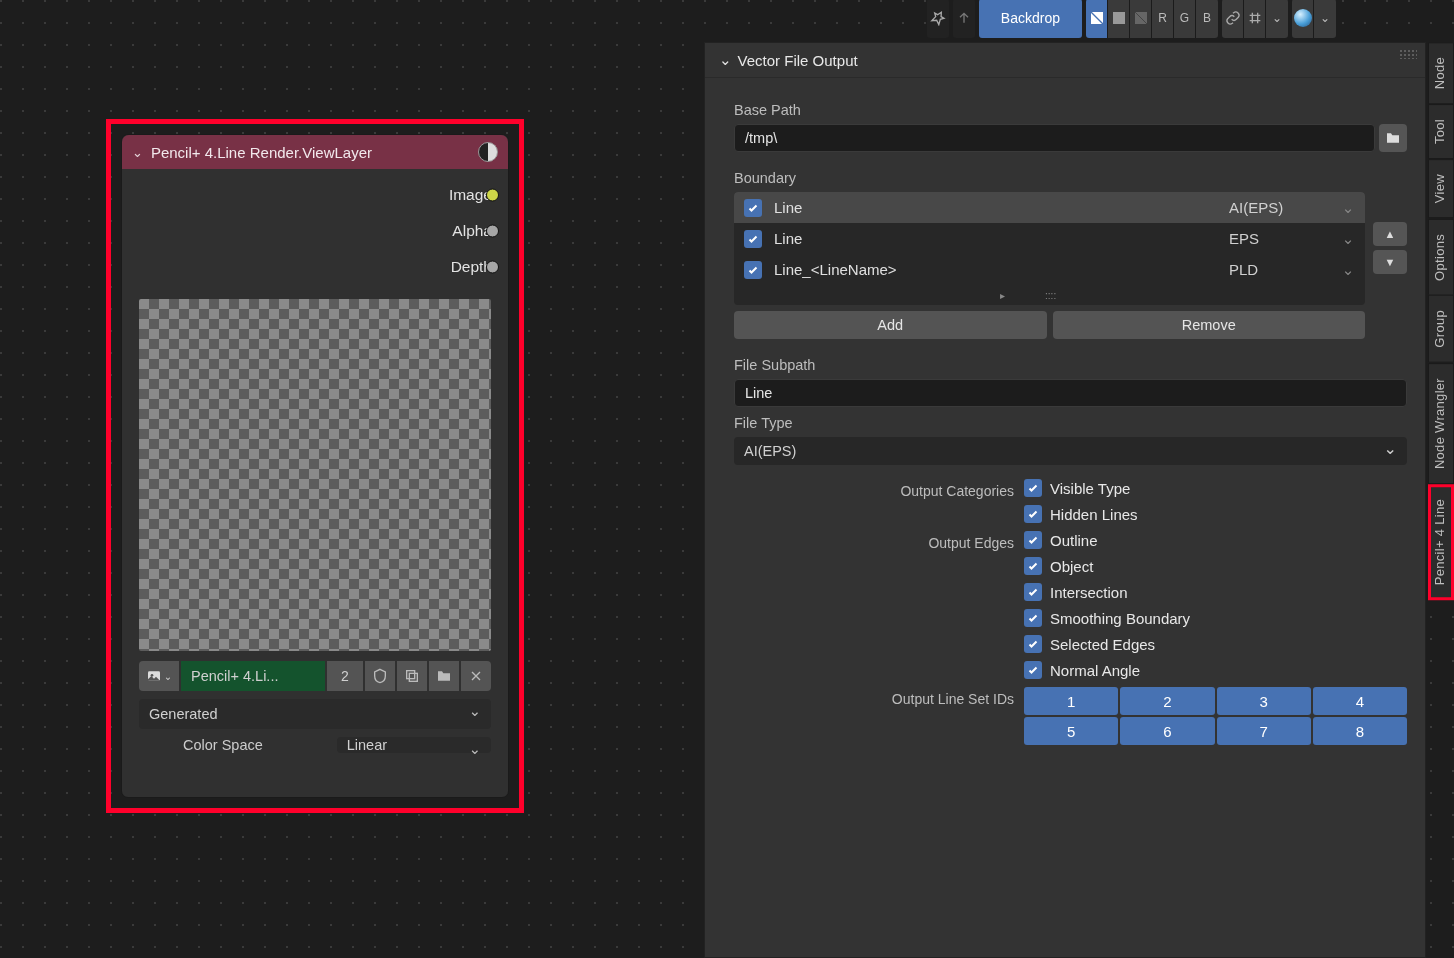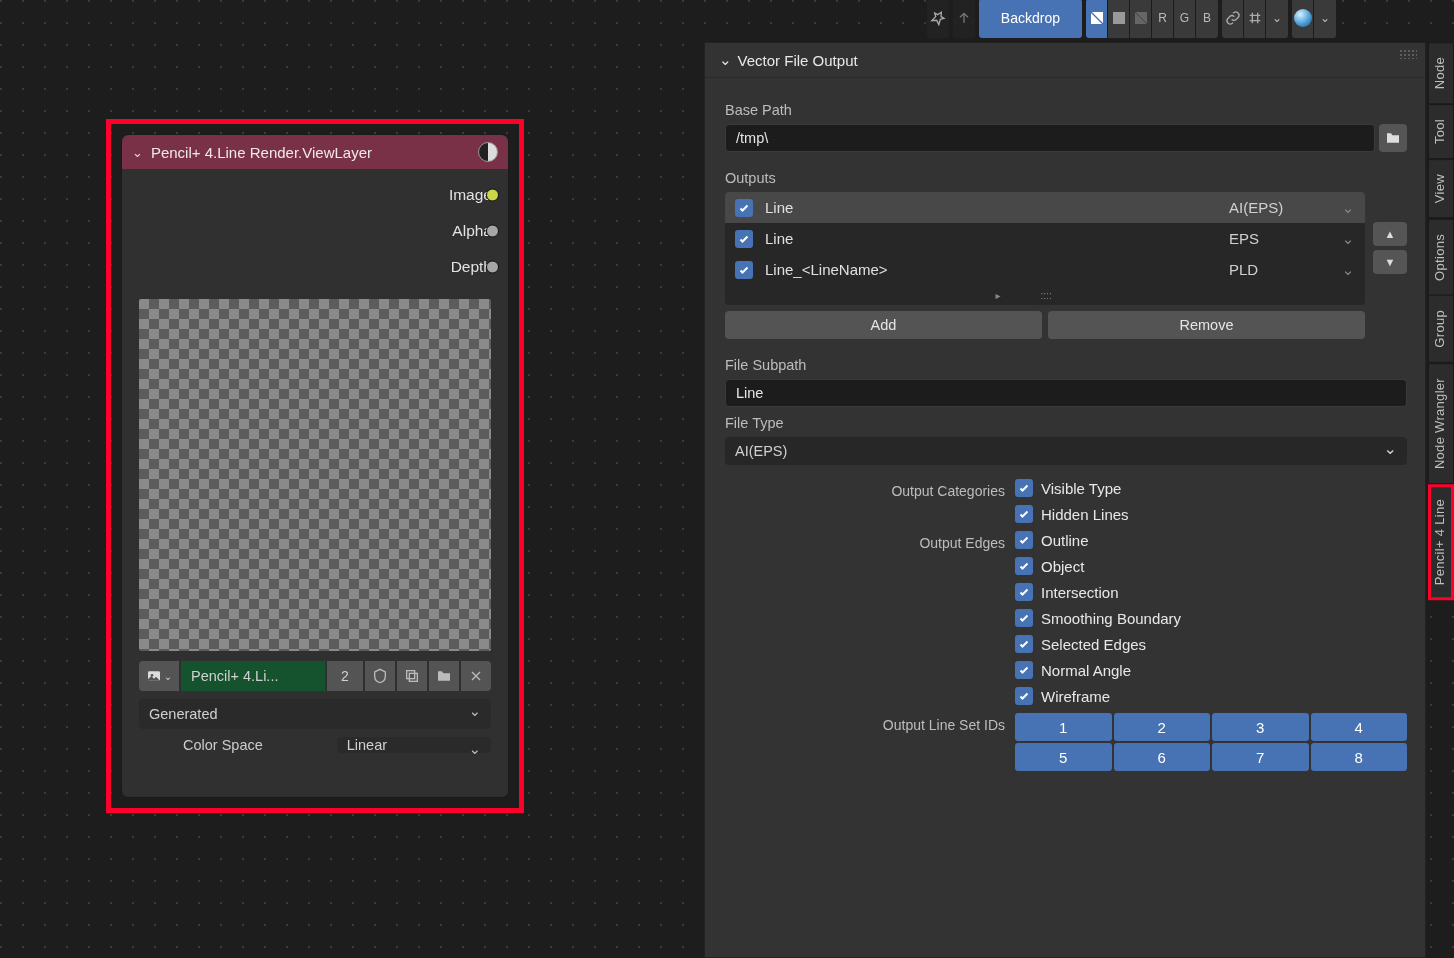--- a/index.html
+++ b/index.html
@@ -95,21 +95,21 @@
     background-size: 4px 4px;
   }
   .section-head {
     display: flex; align-items: center; gap: 6px;
     padding: 8px 14px;
     font-size: 15px;
     color: #e8e8e8;
     border-bottom: 1px solid #2a2a2a;
   }
   .inner {
-    padding: 14px 18px 20px 20px;
+    padding: 14px 18px 20px 29px;
   }
   .label { color: #bdbdbd; font-size: 14.5px; margin: 10px 0 6px 0; }
   .field {
     display: flex; gap: 4px;
   }
   .text-input {
     flex: 1;
     background: #1c1c1c;
     border: 1px solid #3a3a3a;
     border-radius: 4px;
@@ -354,21 +354,21 @@
     <div class="label">Base Path</div>
     <div class="field">
       <div class="text-input">/tmp\</div>
       <div class="folder-btn">
         <svg class="ic" viewBox="0 0 24 24" fill="#ddd">
             <path d="M3 5h6l2 3h10v11H3z"></path>
           </svg>
       </div>
     </div>
 
-    <div class="label" style="margin-top:18px">Outputs</div>
+    <div class="label" style="margin-top:18px">Boundary</div>
     <div class="outputs-block">
       <div style="flex:1">
         <div class="outputs-list">
           <div class="out-row sel">
             <div class="chkbox">
                 <svg viewBox="0 0 24 24" stroke="#fff" fill="none" stroke-width="4">
                   <path d="M5 13l4 4L19 7"></path>
                 </svg>
               </div>
             <span>Line</span>
@@ -481,28 +481,20 @@
             </div>
             <span>Selected Edges</span>
           </div>
         <div class="check-row">
             <div class="chkbox">
               <svg viewBox="0 0 24 24" stroke="#fff" fill="none" stroke-width="4">
                 <path d="M5 13l4 4L19 7"></path>
               </svg>
             </div>
             <span>Normal Angle</span>
-          </div>
-        <div class="check-row">
-            <div class="chkbox">
-              <svg viewBox="0 0 24 24" stroke="#fff" fill="none" stroke-width="4">
-                <path d="M5 13l4 4L19 7"></path>
-              </svg>
-            </div>
-            <span>Wireframe</span>
           </div>
       </div>
 
       <div class="lbl">Output Line Set IDs</div>
       <div class="id-grid">
         <div class="id-btn">1</div>
         <div class="id-btn">2</div>
         <div class="id-btn">3</div>
         <div class="id-btn">4</div>
         <div class="id-btn">5</div>

